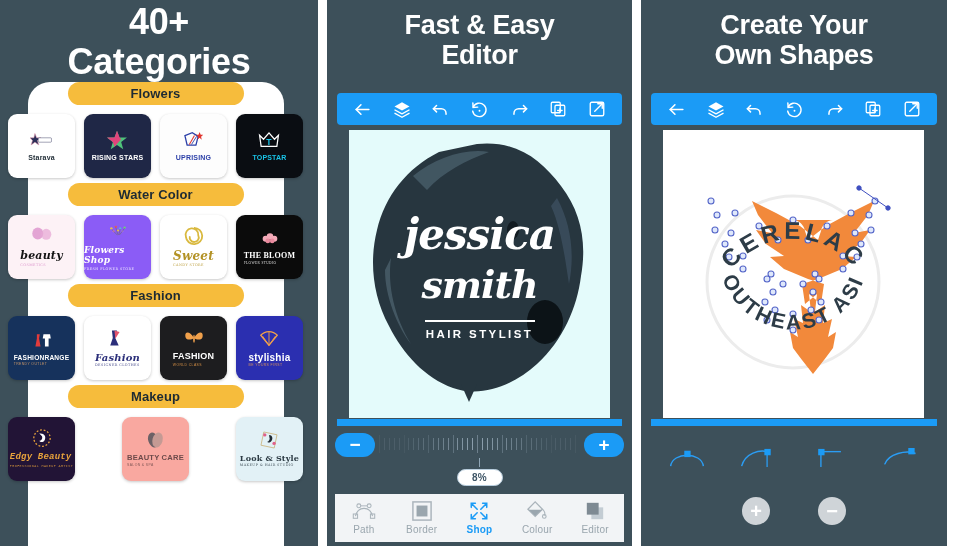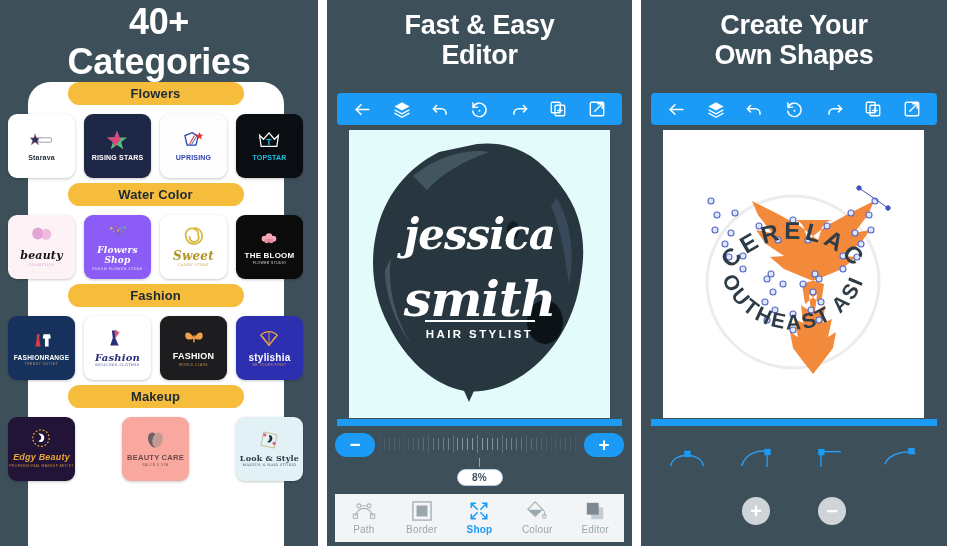--- a/index.html
+++ b/index.html
@@ -60,21 +60,21 @@
   .logo-row { display: flex; justify-content: space-between; padding: 0 8px; }
   .logo-card {
     width: 67px; height: 64px;
     border-radius: 9px;
     overflow: hidden;
     position: relative;
     display: flex; align-items: center; justify-content: center;
     box-shadow: 0 1px 3px rgba(0,0,0,.22);
   }
   .logo-card .lbl {
-    font-size: 7px; font-weight: bold; letter-spacing: .2px; text-align: center;
+    font-size: 7px; font-weight: bold; letter-spacing: .2px; text-align: left;
     line-height: 1.1;
   }
   .logo-card .sub { font-size: 3.4px; letter-spacing: .4px; display:block; margin-top:1.5px; font-weight:normal; opacity:.85;}
   .stack { display: flex; flex-direction: column; align-items: center; justify-content: center; gap: 2px; }
   .mini-ico { width: 22px; height: 20px; display:block; margin: 0 auto 2px auto; }
 
   
   .toolbar {
     position: absolute; left: 10px; right: 10px;
     height: 32px;
@@ -103,21 +103,21 @@
   .panel-right .canvas-strip { top: 419px; }
 
   
   .blob { position:absolute; left:16px; top:8px; width:228px; height:268px; }
   .script-name {
     position: absolute; width: 100%; text-align: center;
     color: #ffffff; font-family: "DejaVu Serif", serif;
     font-style: italic; font-weight: bold;
   }
   .script-1 { top: 80px; font-size: 42px; letter-spacing: -1px; }
-  .script-2 { top: 140px; font-size: 49px; letter-spacing: -1px; }
+  .script-2 { top: 132px; font-size: 38px; letter-spacing: -1px; }
   .rule-line {
     position:absolute; left: 76px; top: 190px; width: 110px; height: 1.5px; background: #ffffff;
   }
   .tagline {
     position: absolute; width: 100%; text-align: center; top: 198px;
     color: #ffffff; font-size: 11.5px; font-weight: bold; letter-spacing: 2.4px;
   }
 
   
   .slider-row {
@@ -275,21 +275,21 @@
             <div class="stack">
               <svg class="mini-ico" viewBox="0 0 30 16">
                 <g fill="#f3aab8">
                     <circle cx="9" cy="9" r="4"></circle>
                     <circle cx="15" cy="6" r="4.5"></circle>
                     <circle cx="21" cy="9" r="4"></circle>
                     <circle cx="12" cy="12" r="3.2" fill="#e98a9e"></circle>
                     <circle cx="18" cy="12" r="3.2" fill="#e98a9e"></circle>
                   </g>
               </svg>
-              <span class="lbl" style="color:#ffffff;font-family:Liberation Sans, sans-serif;font-size:8px"><span>THE BLOOM</span><span class="sub">FLOWER STUDIO</span></span>
+              <span class="lbl" style="color:#ffffff;font-family:Liberation Serif, serif;font-size:8px"><span>THE BLOOM</span><span class="sub">FLOWER STUDIO</span></span>
             </div>
           </div>
 
         </div>
       </div>
 
       <div class="cat-block">
         <div class="cat-pill">Fashion</div>
         <div class="logo-row">
 
@@ -341,21 +341,21 @@
         <div class="cat-pill">Makeup</div>
         <div class="logo-row">
 
 
           <div class="logo-card" style="background:#221436">
             <div class="stack">
               <svg class="mini-ico" viewBox="0 0 24 22">
                 <circle cx="12" cy="10" r="9" fill="none" stroke="#e8a33c" stroke-width="1.4" stroke-dasharray="2 2"></circle>
                 <path d="M9 5 C14 4 17 8 15 12 C13.5 15 10 15 9 13 C11 13 13 11 12 8 Z" fill="#ffffff"></path>
               </svg>
-              <span class="lbl" style="color:#e8a33c;font-family:Liberation Sans, sans-serif;font-style:italic;font-size:9px"><span>Edgy Beauty</span><span class="sub" style="font-style:normal">PROFESSIONAL MAKEUP ARTIST</span></span>
+              <span class="lbl" style="color:#e8a33c;font-family:Liberation Mono, monospace;font-style:italic;font-size:9px"><span>Edgy Beauty</span><span class="sub" style="font-style:normal">PROFESSIONAL MAKEUP ARTIST</span></span>
             </div>
           </div>
 
           <div class="logo-card" style="background:#f9a8a0">
             <div class="stack">
               <svg class="mini-ico" viewBox="0 0 26 22">
                 <ellipse cx="11" cy="11" rx="6" ry="9" fill="#6d6166" transform="rotate(-18 11 11)"></ellipse>
                 <ellipse cx="16" cy="11" rx="6" ry="9" fill="#c59a94" transform="rotate(16 16 11)"></ellipse>
               </svg>
               <span class="lbl" style="color:#6d4a4a;font-size:7.6px"><span>BEAUTY CARE</span><span class="sub">SALON &amp; SPA</span></span>

